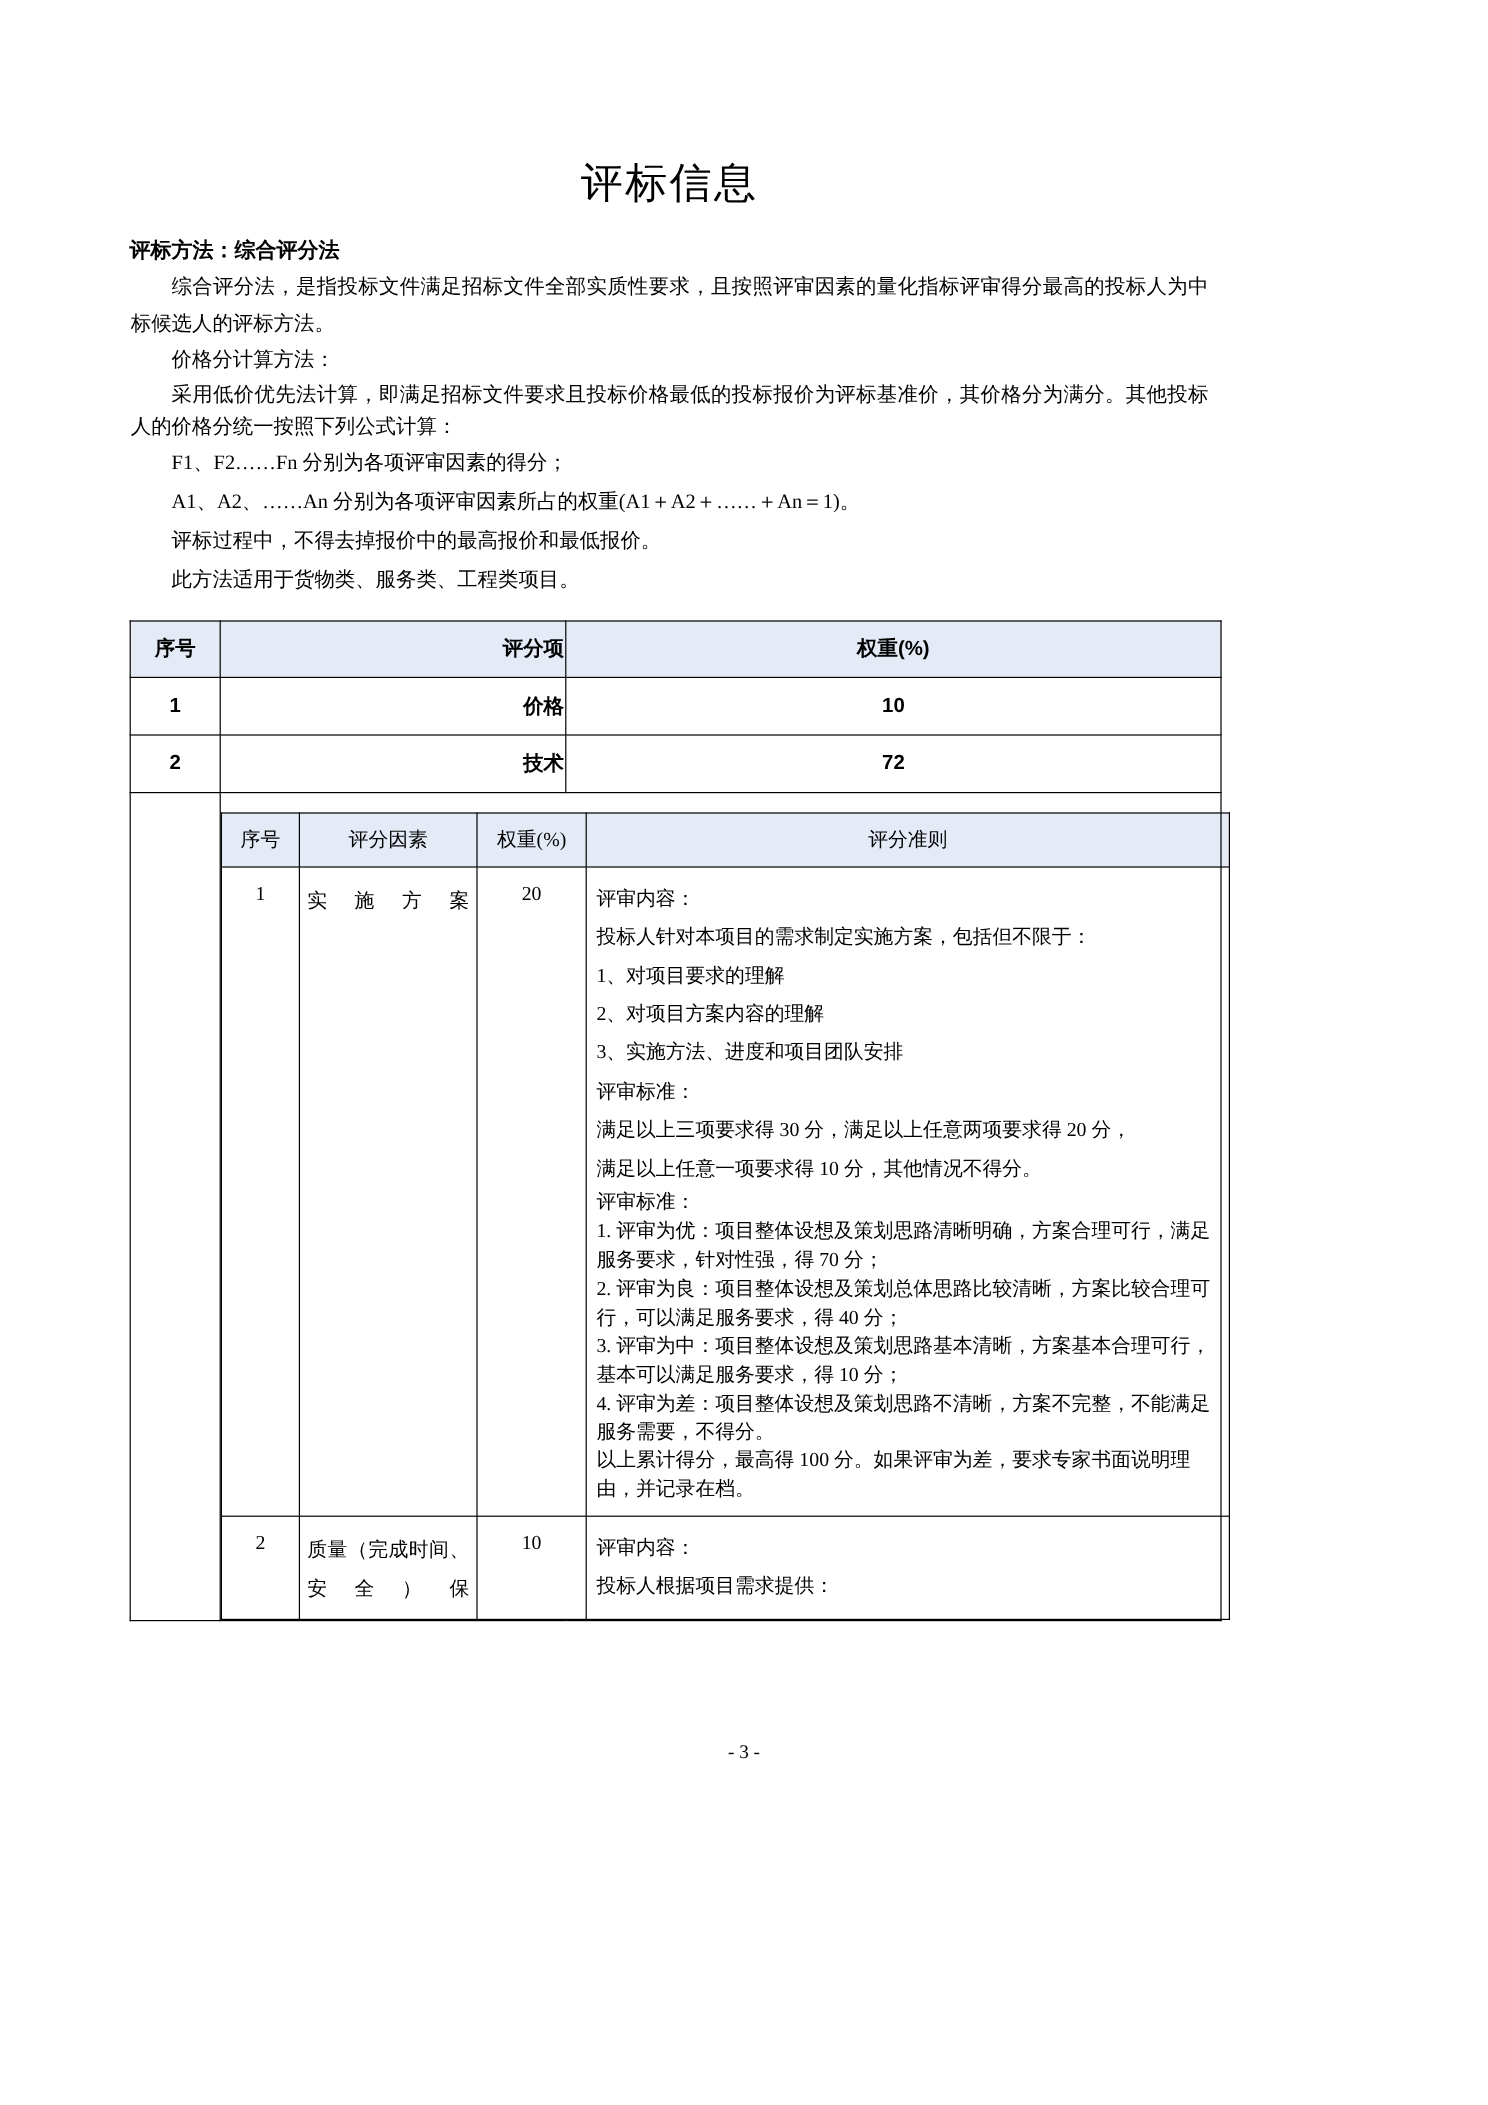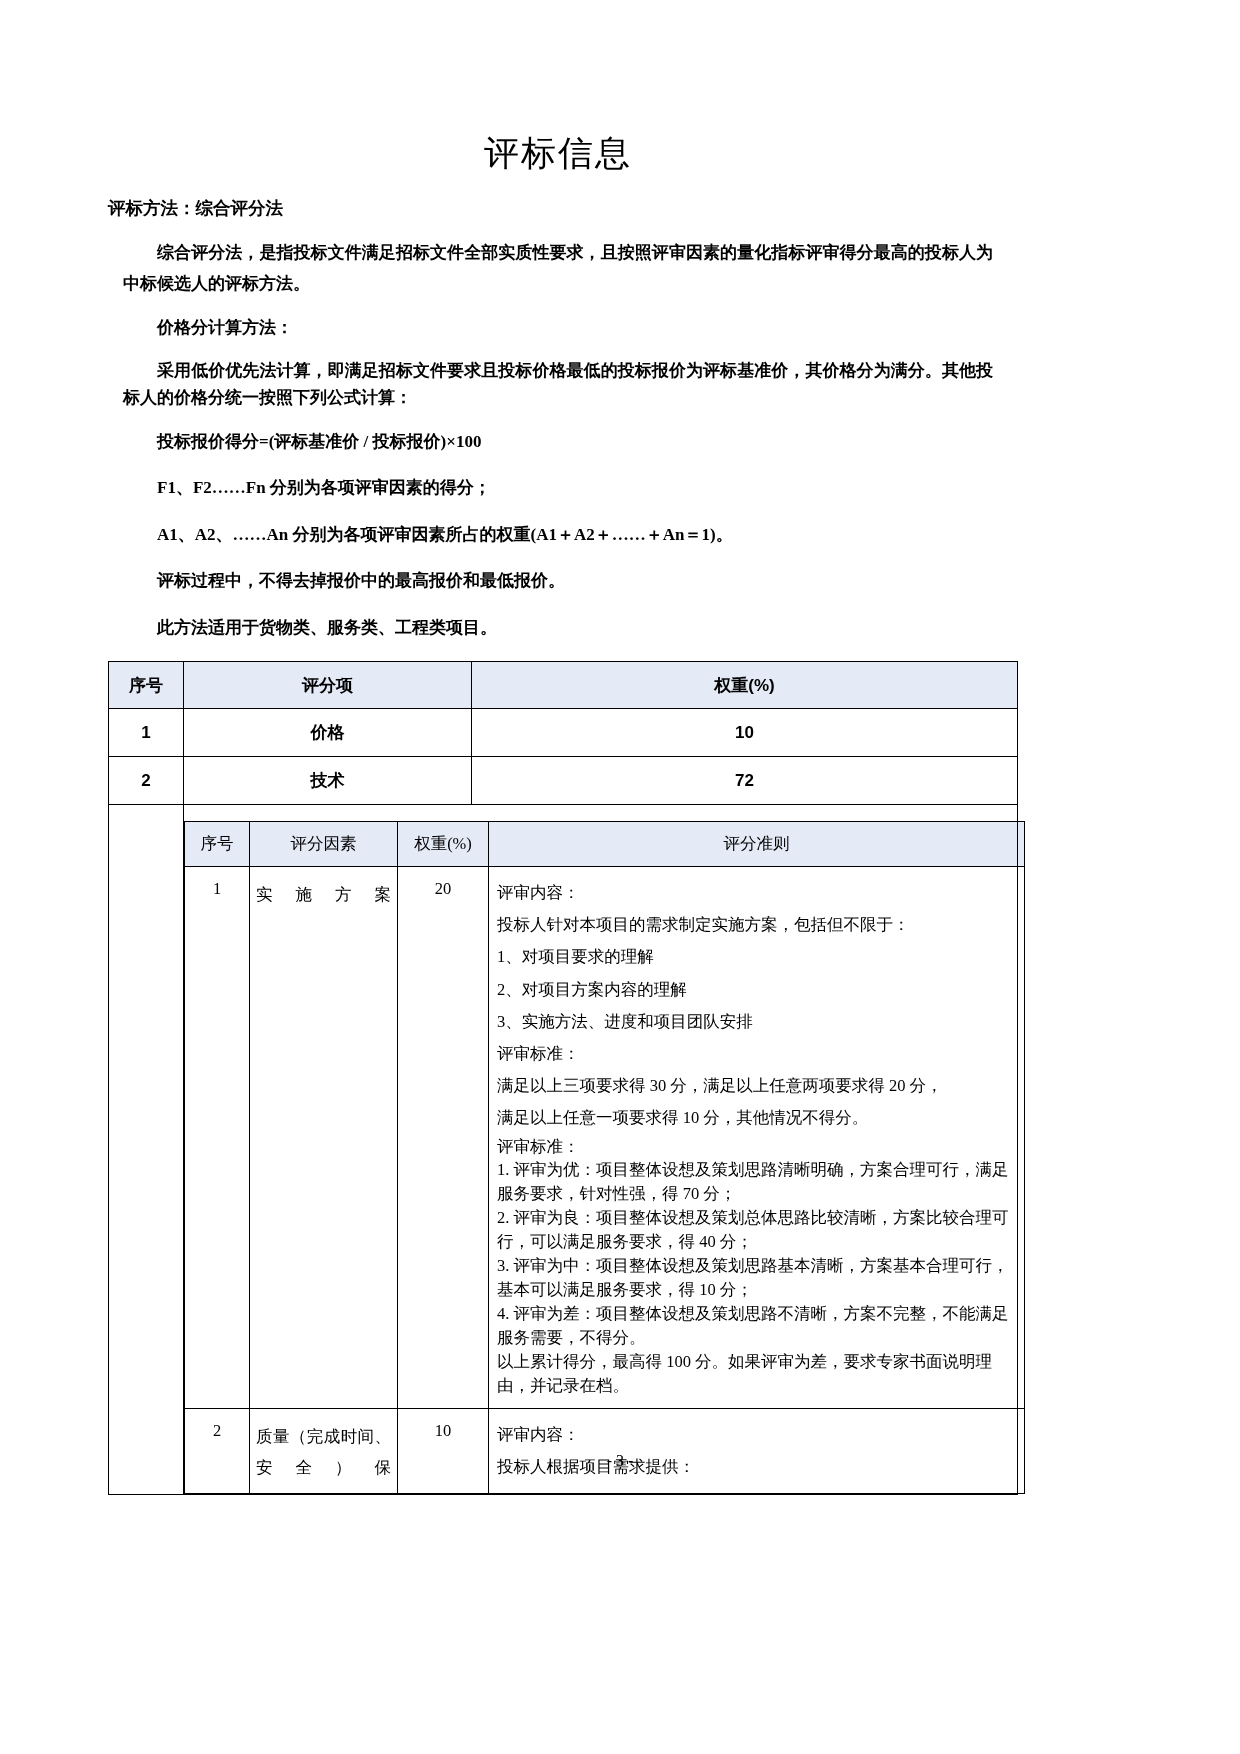--- a/index.html
+++ b/index.html
@@ -45,23 +45,22 @@
   .sec-heading {
     font-size: 17.5px;
     font-weight: bold;
     margin: 22px 0 0 0;
     line-height: 1.5;
     font-family: "Liberation Sans", "DejaVu Sans", sans-serif;
   }
   p.body {
     font-size: 17px;
     line-height: 1.85;
-    margin: 15px;
+    margin: 1px;
     text-align: justify;
-    font-weight: bold;
   }
   p.indent { text-indent: 2em; }
   p.tight { line-height: 1.6; }
 
   
   table.outer {
     border-collapse: collapse;
     width: 900px;
     margin-top: 18px;
     table-layout: fixed;
@@ -80,21 +79,21 @@
     font-family: "Liberation Sans", "DejaVu Sans", sans-serif;
   }
   .outer-row td {
     text-align: center;
     font-weight: bold;
     font-size: 17px;
     height: 45px;
     font-family: "Liberation Sans", "DejaVu Sans", sans-serif;
   }
   td.col-no    { width: 72px; }
-  td.col-item  { width: 285px; }
+  td.col-item  { width: 285px; text-align: right; }
   td.col-wt    { width: 543px; }
 
   
   td.nest-host {
     padding: 16px 0 0 0;
     border-top: none;
     border-right: none;
     border-bottom: none;
     vertical-align: top;
   }
@@ -172,21 +171,20 @@
 <div class="page">
   <div class="content">
 
     <h1 class="doc-title">评标信息</h1>
 
     <div class="sec-heading">评标方法：综合评分法</div>
 
     <p class="body indent">综合评分法，是指投标文件满足招标文件全部实质性要求，且按照评审因素的量化指标评审得分最高的投标人为中标候选人的评标方法。</p>
     <p class="body indent tight">价格分计算方法：</p>
     <p class="body indent tight">采用低价优先法计算，即满足招标文件要求且投标价格最低的投标报价为评标基准价，其价格分为满分。其他投标人的价格分统一按照下列公式计算：</p>
-    <p class="body indent">投标报价得分=(评标基准价 / 投标报价)×100</p>
     <p class="body indent">F1、F2……Fn 分别为各项评审因素的得分；</p>
     <p class="body indent">A1、A2、……An 分别为各项评审因素所占的权重(A1＋A2＋……＋An＝1)。</p>
     <p class="body indent">评标过程中，不得去掉报价中的最高报价和最低报价。</p>
     <p class="body indent">此方法适用于货物类、服务类、工程类项目。</p>
 
     <table class="outer">
       <tbody>
         <tr class="outer-head">
           <td class="col-no">序号</td>
           <td class="col-item">评分项</td>

